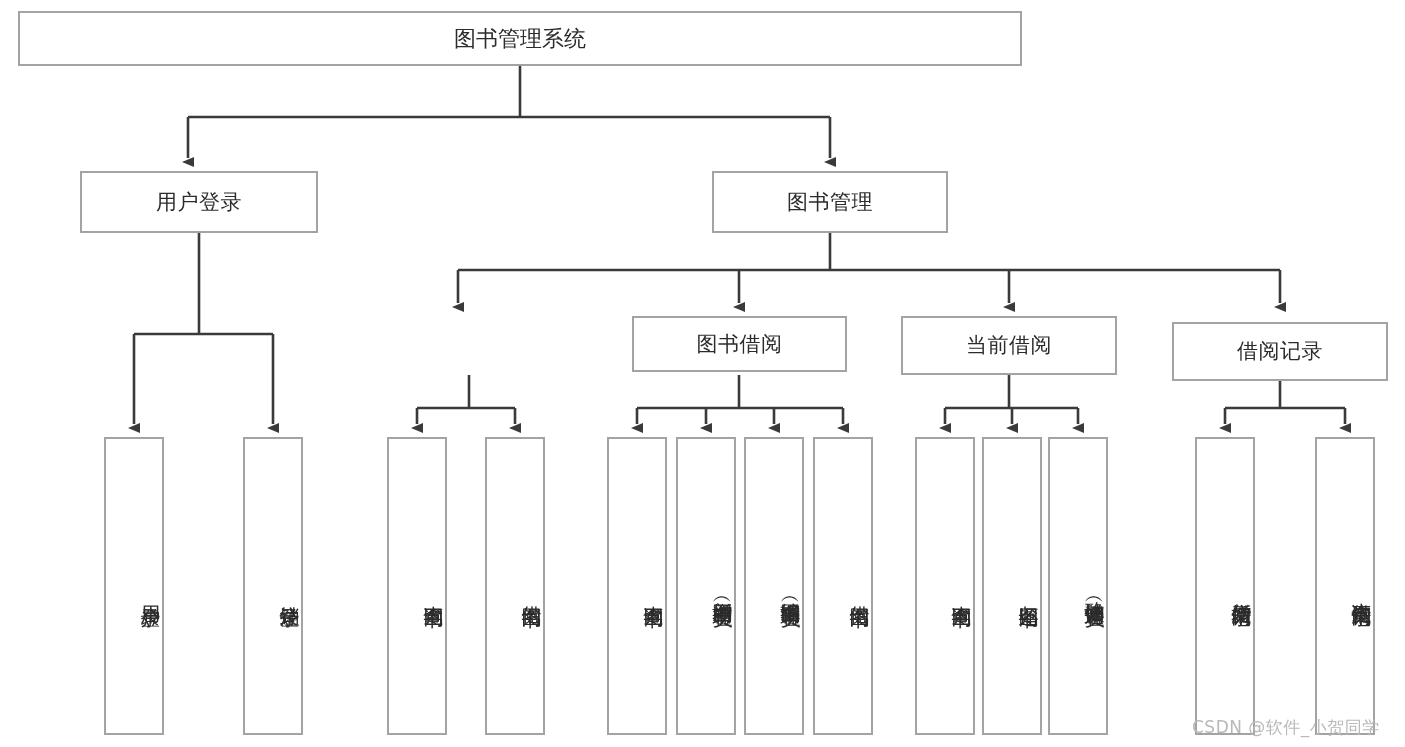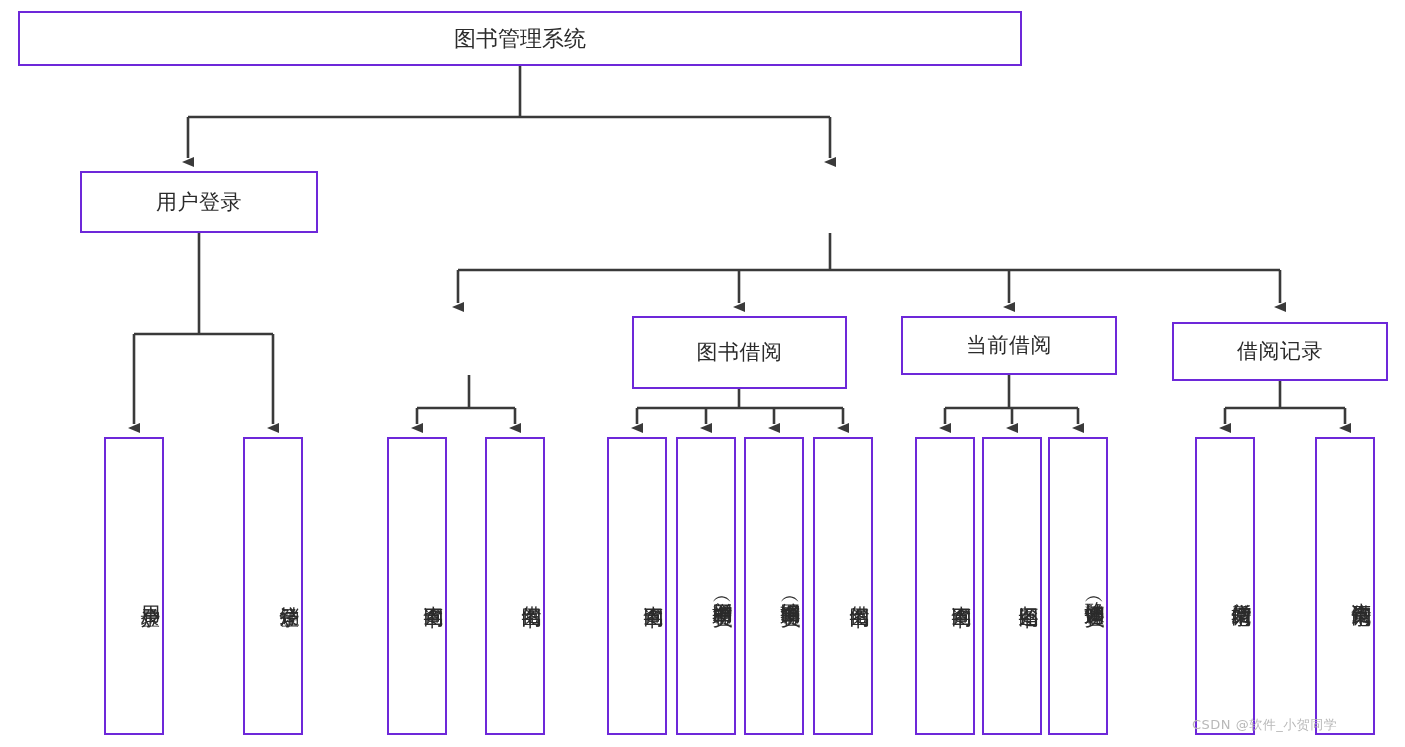--- a/index.html
+++ b/index.html
@@ -23,21 +23,21 @@
     left: 0;
     top: 0;
     width: 1405px;
     height: 747px;
     pointer-events: none;
   }
   .node {
     position: absolute;
     box-sizing: border-box;
     background: #ffffff;
-    border: 2px solid #6d28d9;
+    border: 2px solid #a3a3a3;
     display: flex;
     align-items: center;
     justify-content: center;
     color: #2b2b2b;
     line-height: 1.16;
   }
   .node-h {            
     font-size: 21px;
     letter-spacing: 0.5px;
   }
@@ -51,21 +51,21 @@
     align-items: flex-start;
     justify-content: center;
     padding-top: 12px;
     letter-spacing: 1px;
   }
   .node-v.tall {
     padding-top: 8px;
   }
   .watermark {
     position: absolute;
-    font-size: 13px;
+    font-size: 17px;
     color: #b9b9b9;
     white-space: nowrap;
     letter-spacing: 0.5px;
   }
 </style>
 </head>
 <body>
 
 <div id="canvas">
 
@@ -120,22 +120,25 @@
     </g>
   </svg>
 
   <div class="node node-root" style="left:18px; top:11px; width:1004px; height:55px;">
     <span>图书管理系统</span>
   </div>
 
   <div class="node node-h" style="left:80px; top:171px; width:238px; height:62px;">
     <span>用户登录</span>
   </div>
+  <div class="node node-h" style="left:712px; top:171px; width:236px; height:62px;">
+    <span>图书管理</span>
+  </div>
 
-  <div class="node node-h" style="left:632px; top:316px; width:215px; height:73px;">
+  <div class="node node-h" style="left:632px; top:316px; width:215px; height:56px;">
     <span>图书借阅</span>
   </div>
   <div class="node node-h" style="left:901px; top:316px; width:216px; height:59px;">
     <span>当前借阅</span>
   </div>
   <div class="node node-h" style="left:1172px; top:316px; width:216px; height:59px;margin-top:6px;">
     <span>借阅记录</span>
   </div>
 
   <div class="node node-v" style="left:104px; top:437px; width:60px; height:298px;">

